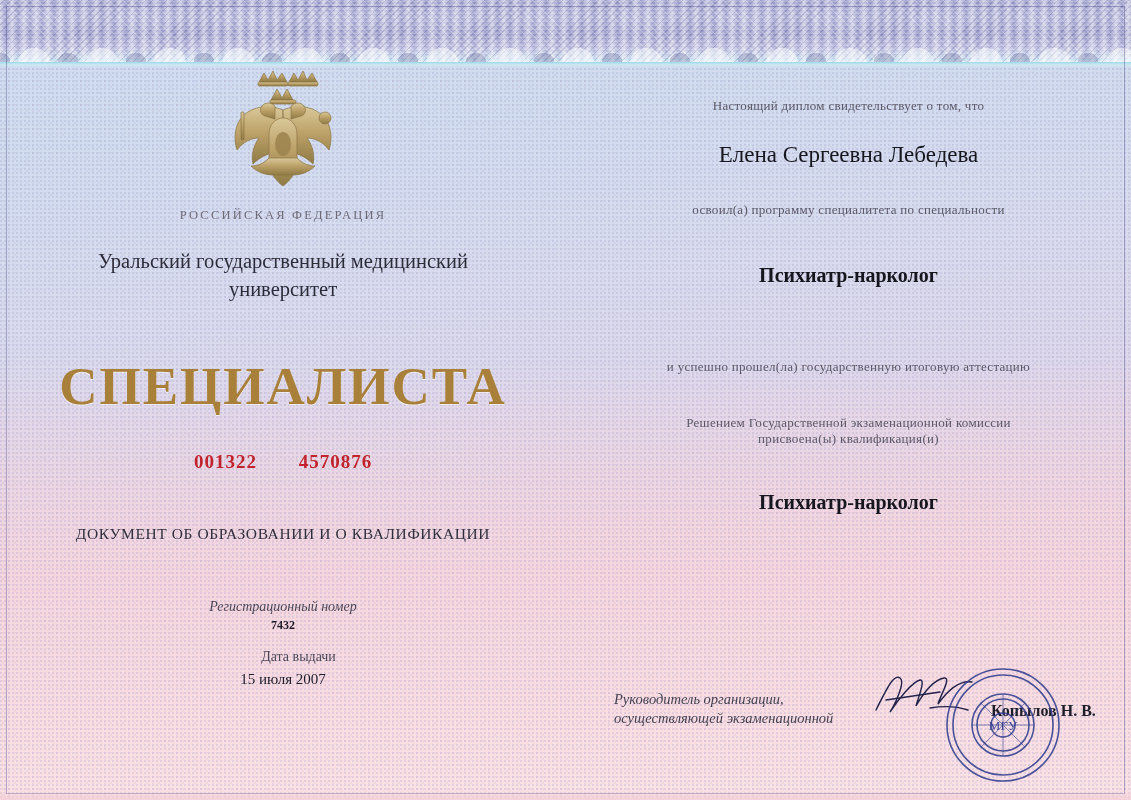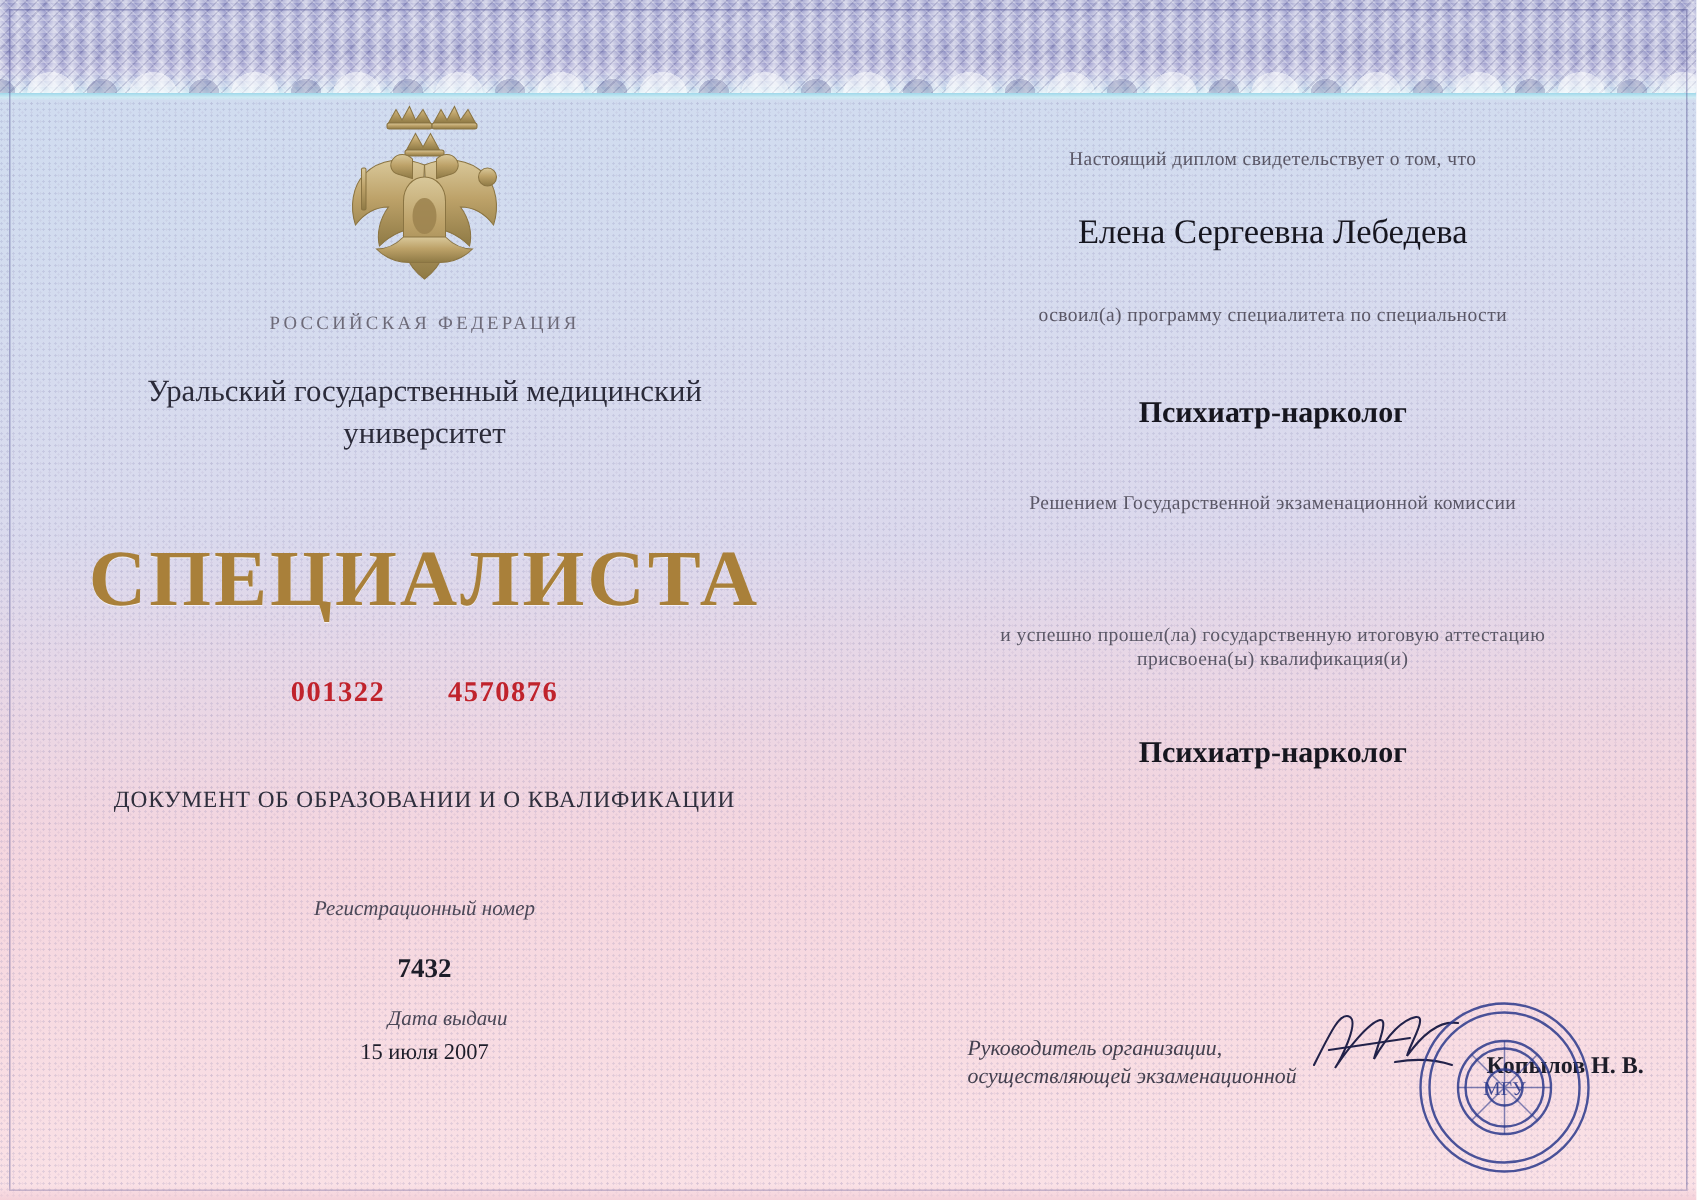--- a/index.html
+++ b/index.html
@@ -75,22 +75,22 @@
   .diplom .l1{display:block;font-size:53px;letter-spacing:2px;line-height:54px;}
   .diplom .l2{display:block;font-size:53px;letter-spacing:2px;line-height:62px;}
   .serial{
     margin-top:34px;color:#c0232c;font-weight:bold;font-size:19px;letter-spacing:1px;
   }
   .serial .num2{margin-left:36px;}
   .doc-kind{
     margin-top:52px;font-size:15.5px;letter-spacing:0.6px;color:#2f2f3d;
   }
   .reg-label{margin-top:56px;font-size:14px;font-style:italic;color:#4a4757;}
-  .reg-value{margin-top:20px;font-size:18px;font-weight:bold;color:#1d1d29;}
-  .date-label{margin-top:16px;font-size:14px;font-style:italic;color:#4a4757;padding-left:31px;}
+  .reg-value{margin-top:3px;font-size:12px;font-weight:bold;color:#1d1d29;}
+  .date-label{margin-top:16px;font-size:14px;color:#4a4757;padding-left:31px;}
   .date-value{margin-top:6px;font-size:15px;font-weight:normal;color:#1d1d29;}
 
   
   .right{position:absolute;left:566px;top:70px;width:565px;height:720px;}
   .r-small{
     text-align:center;font-size:13px;color:#5a5766;letter-spacing:0.3px;
     font-family:"Liberation Serif",serif;
   }
   .r-name{
     text-align:center;font-size:23px;color:#16161f;margin-top:28px;
@@ -98,21 +98,21 @@
   .r-spec{
     text-align:center;font-size:20px;font-weight:bold;color:#16161f;
   }
   .pos1{margin-top:28px;}
   .pos2{margin-top:34px;}
   .pos3{margin-top:46px;}
   .pos4{margin-top:72px;}
   .pos5{margin-top:40px;}
   .pos6{margin-top:44px;}
 
-  .sign-block{position:absolute;left:48px;bottom:62px;width:250px;margin-left:31px;}
+  .sign-block{position:absolute;left:48px;bottom:62px;width:250px;}
   .sign-block div{
     font-style:italic;font-size:14.5px;line-height:19px;color:#43404f;
   }
   .signature{
     position:absolute;left:302px;bottom:66px;width:120px;height:58px;
   }
   .official{
     position:absolute;left:425px;bottom:70px;font-size:16px;color:#1d1d29;font-weight:bold;
   }
   .stamp{
@@ -199,23 +199,23 @@
   <div class="right">
 
     <div class="r-small pos1">Настоящий диплом свидетельствует о том, что</div>
 
     <div class="r-name">Елена Сергеевна Лебедева</div>
 
     <div class="r-small pos2">освоил(а) программу специалитета по специальности</div>
 
     <div class="r-spec pos3">Психиатр-нарколог</div>
 
+    <div class="r-small pos4">и успешно прошел(ла) государственную итоговую аттестацию</div>
+
     <div class="r-small pos5">Решением Государственной экзаменационной комиссии</div>
-
-    <div class="r-small pos4">и успешно прошел(ла) государственную итоговую аттестацию</div>
     <div class="r-small">присвоена(ы) квалификация(и)</div>
 
     <div class="r-spec pos6">Психиатр-нарколог</div>
 
     <div class="sign-block">
       <div>Руководитель организации,</div>
       <div>осуществляющей экзаменационной</div>
     </div>
 
     <div class="signature">

